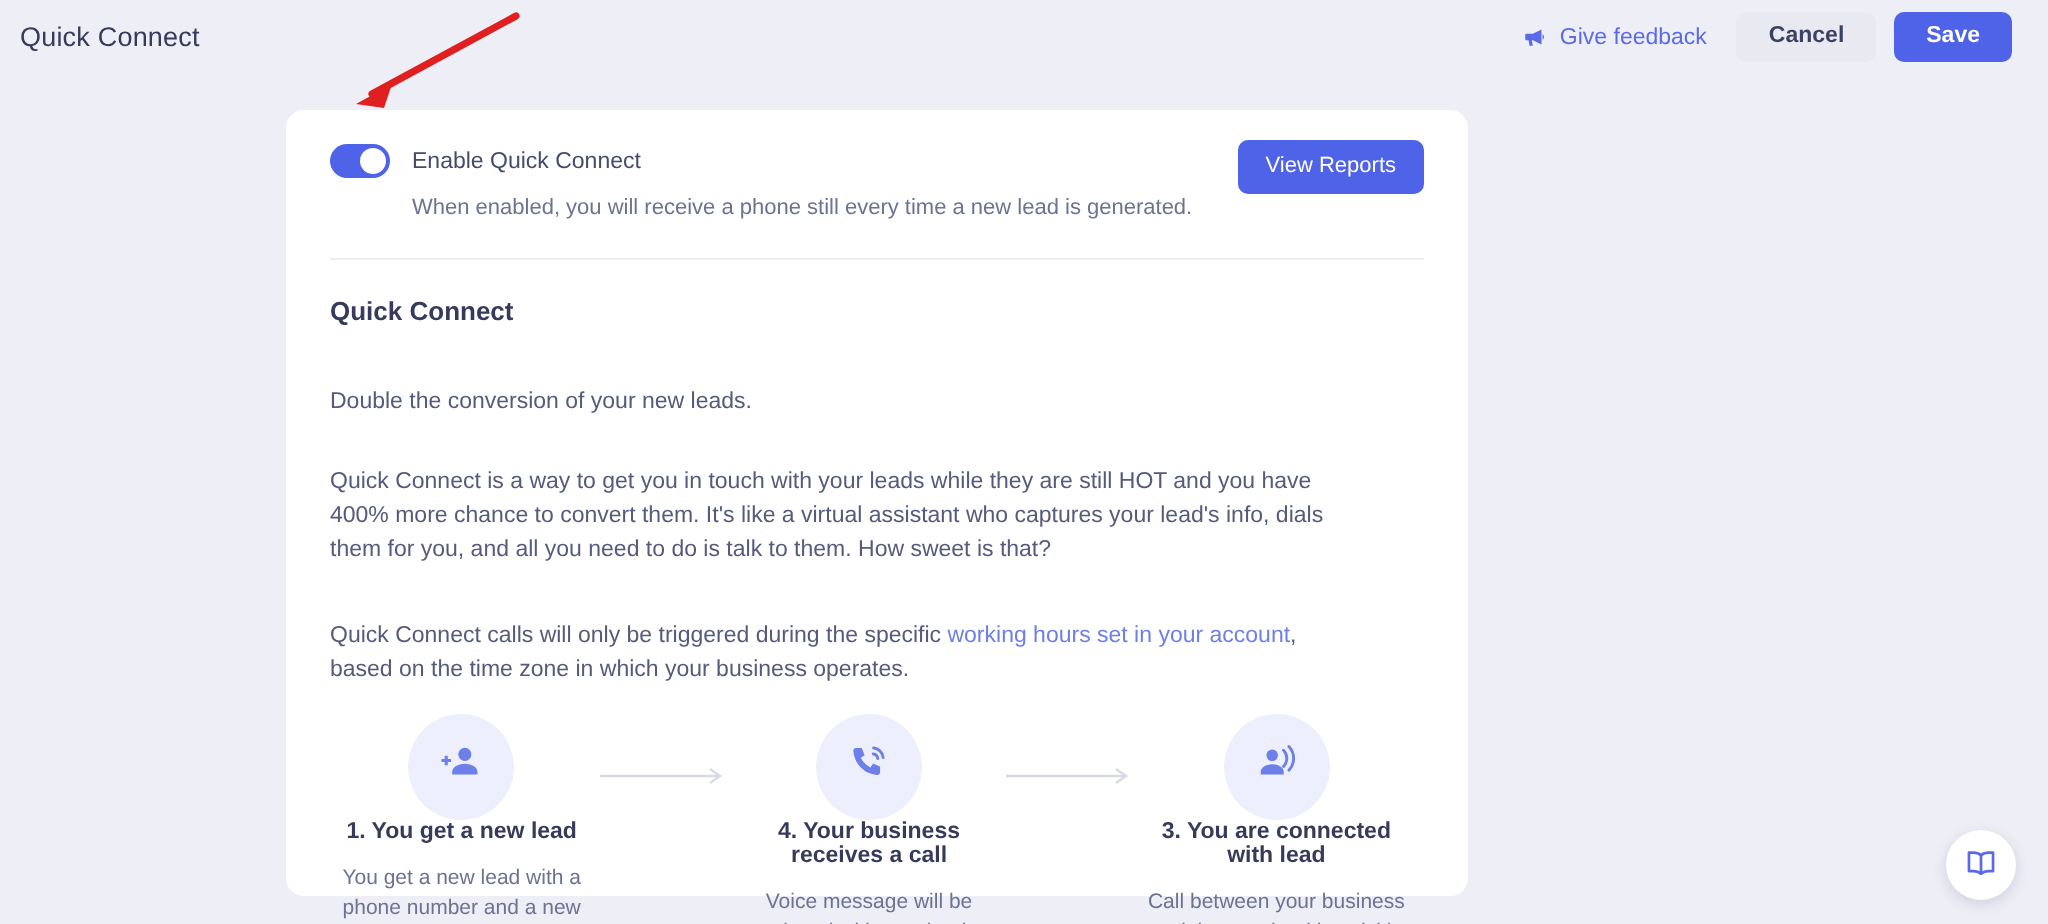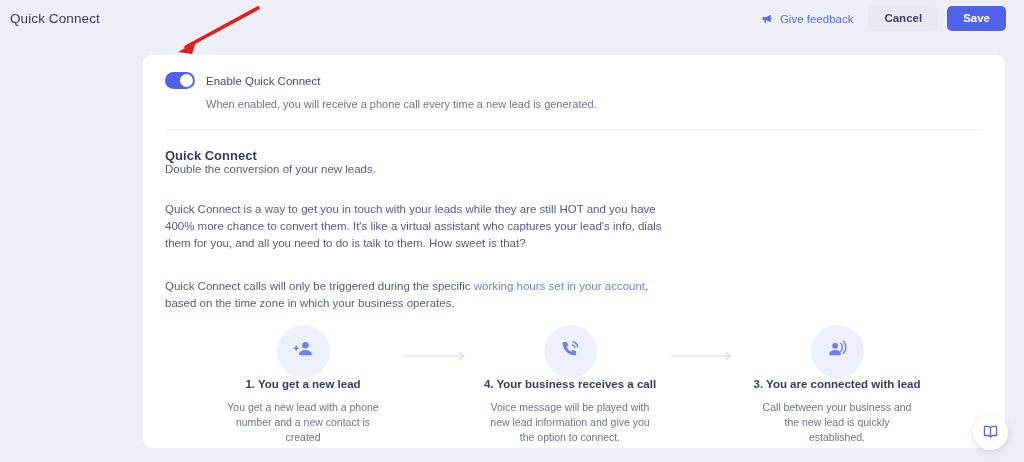--- a/index.html
+++ b/index.html
@@ -66,21 +66,21 @@
   .btn-save {
     background: #4f63e8;
     color: #ffffff;
   }
 
   
   .card {
     position: absolute;
     left: 143px;
     top: 55px;
-    width: 862px;
+    width: 591px;
     height: 393px;
     background: #ffffff;
     border-radius: 9px;
     padding: 0 10px;
   }
 
   
   .toggle-section {
     padding: 17px 12px 0 12px;
     position: relative;
@@ -141,21 +141,21 @@
   .content {
     padding: 0 12px;
   }
   .section-title {
     margin-top: 18px;
     font-size: 13px;
     font-weight: bold;
     color: #363b5c;
   }
   .lead {
-    margin-top: 0;
+    margin-top: 32px;
     font-size: 11.5px;
     color: #555b7c;
   }
   .para {
     margin-top: 26px;
     font-size: 11.5px;
     line-height: 17px;
     color: #555b7c;
     max-width: 500px;
   }
@@ -263,21 +263,22 @@
 
 <div class="card">
 
   <div class="toggle-section">
     <div class="toggle-row">
       <div class="switch">
         <div class="knob"></div>
       </div>
       <div class="toggle-label">Enable Quick Connect</div>
     </div>
-    <div class="toggle-help">When enabled, you will receive a phone call every time a new lead is generated.</div>
+    <div class="toggle-help">When enabled, you will receive a phone still every time a new lead is generated.</div>
+    <button class="view-reports">View Reports</button>
   </div>
 
   <div class="divider"></div>
 
   <div class="content">
     <div class="section-title">Quick Connect</div>
     <div class="lead">Double the conversion of your new leads.</div>
     <div class="para">Quick Connect is a way to get you in touch with your leads while they are still HOT and you have 400% more chance to convert them. It's like a virtual assistant who captures your lead's info, dials them for you, and all you need to do is talk to them. How sweet is that?</div>
     <div class="para">
       <span>Quick Connect calls will only be triggered during the specific </span><a class="link">working hours set in your account</a><span>, based on the time zone in which your business operates.</span>

